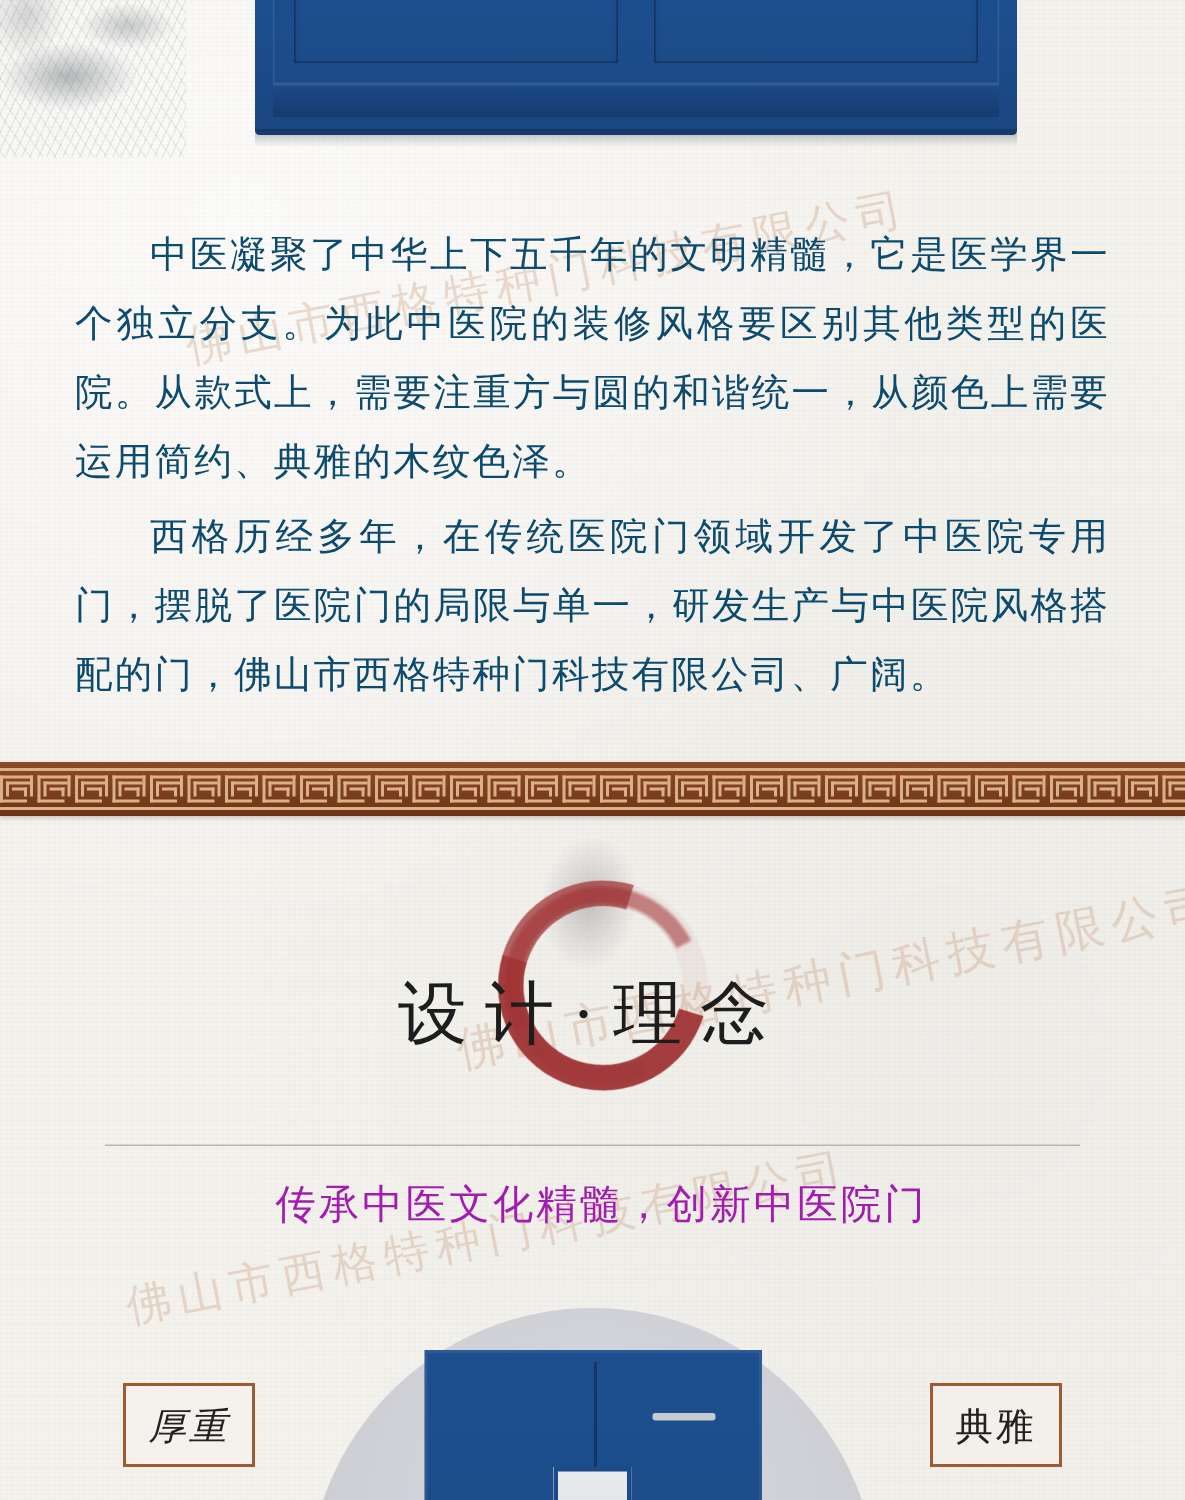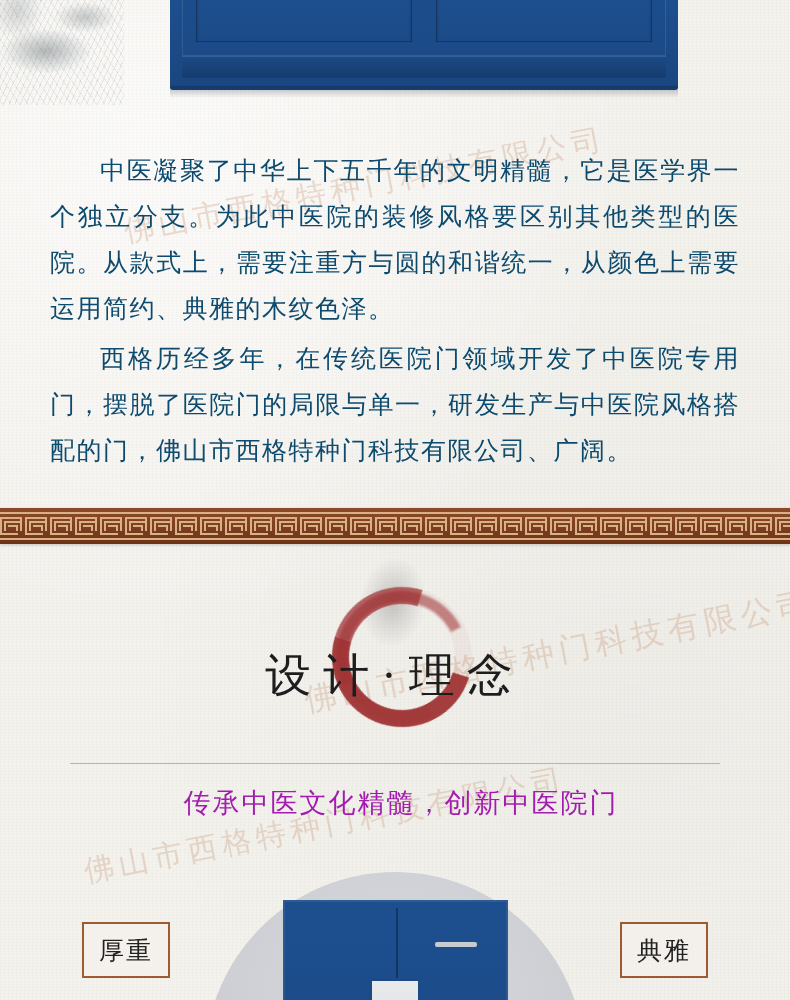--- a/index.html
+++ b/index.html
@@ -270,21 +270,21 @@
     width: 84px; height: 52px;
     border: 2px solid #9d5a33;
     display: flex;
     align-items: center;
     justify-content: center;
     font-size: 25px;
     letter-spacing: 2px;
     color: #222;
     background: rgba(245,243,238,0.55);
   }
-  .tag-left { left: 82px; }
+  .tag-left { left: 82px; font-style: italic; }
   .tag-right { right: 82px; text-align: right; }
 </style>
 </head>
 <body>
 
 <div id="page">
 
   <div class="paper-texture"></div>
 
   <div class="top-section">

